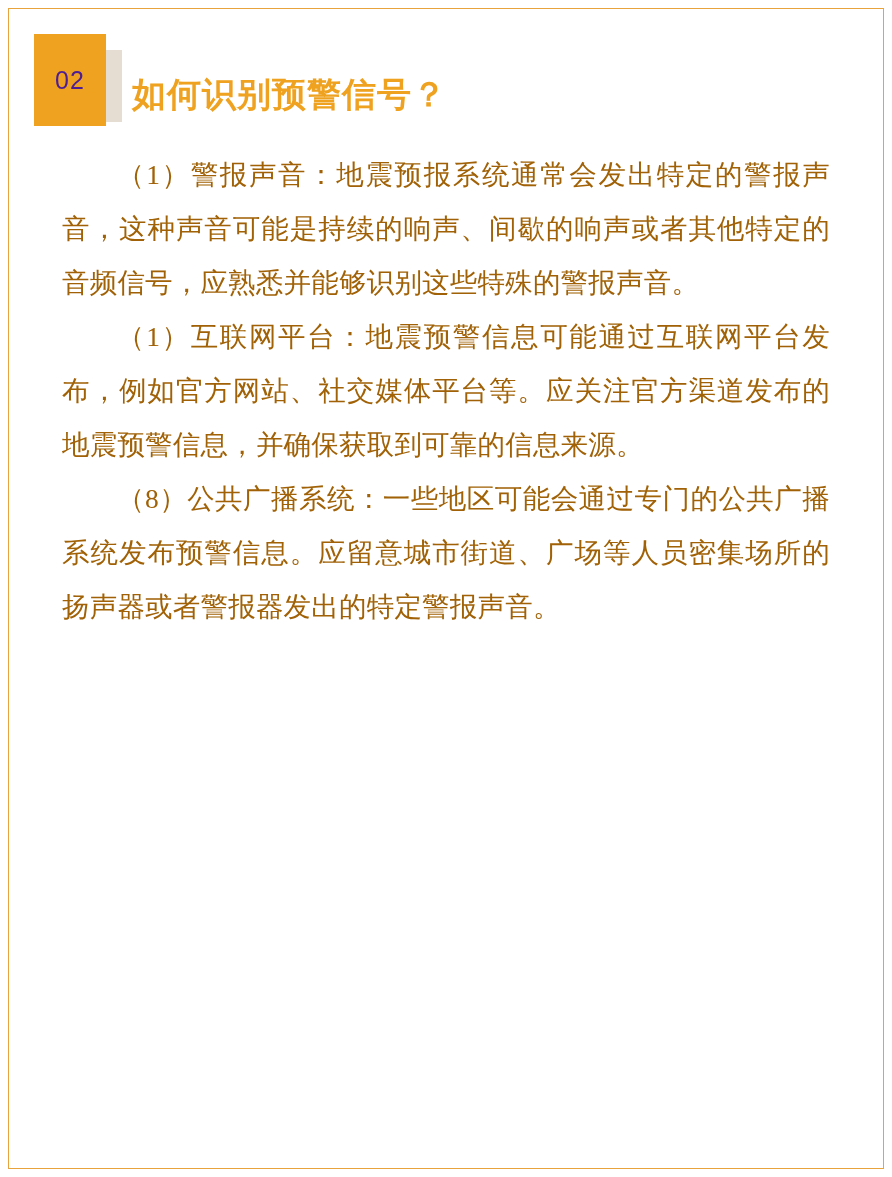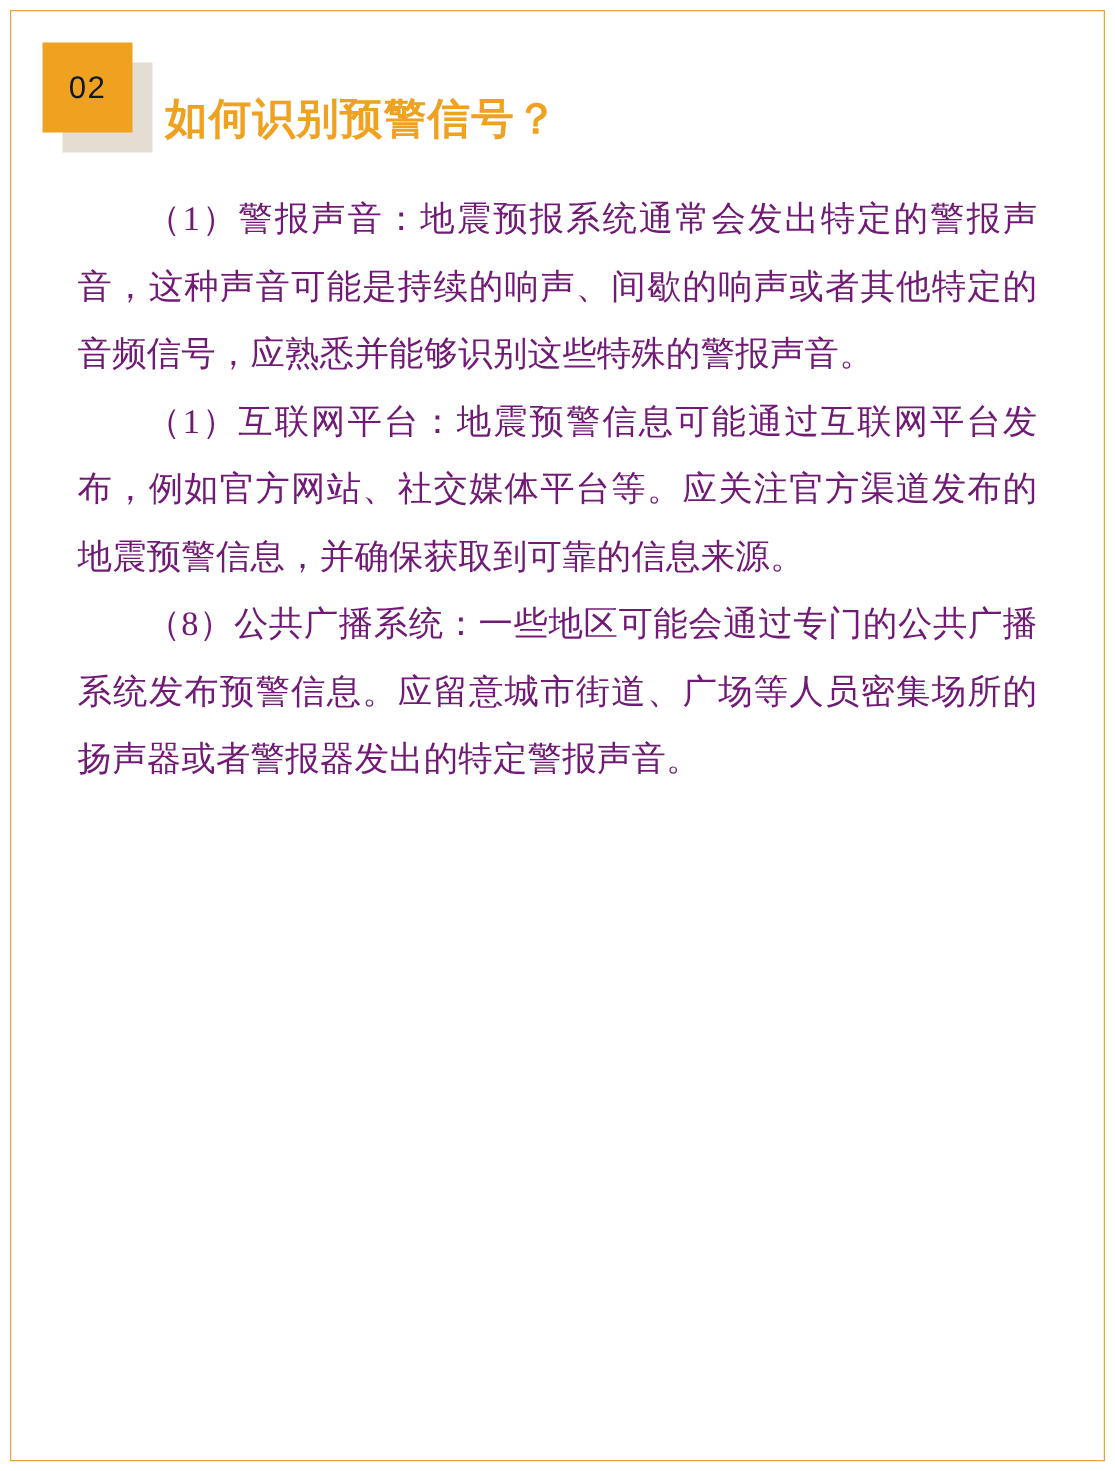--- a/index.html
+++ b/index.html
@@ -50,23 +50,23 @@
     width: 72px;
     height: 72px;
     background: #e6ddd2;
   }
 
   .badge {
     position: absolute;
     left: 0px;
     top: 0px;
     width: 72px;
-    height: 72px;
+    height: 92px;
     background: #efa21f;
-    color: #0f172a;
+    color: #4c1d95;
     font-family: "Liberation Sans", sans-serif;
     font-size: 25px;
     display: flex;
     align-items: center;
     justify-content: center;
     letter-spacing: 1px;
   }
 
   .header-title {
     position: absolute;
@@ -80,21 +80,21 @@
     white-space: nowrap;
   }
 
   .body-text {
     position: absolute;
     left: 62px;
     top: 148px;
     width: 768px;
     font-size: 27.5px;
     line-height: 54px;
-    color: #701a75;
+    color: #a16207;
     text-align: justify;
     text-justify: inter-ideograph;
   }
 
   .para {
     margin: 0;
     text-indent: 2em;
     letter-spacing: 0.2px;
   }
 </style>

